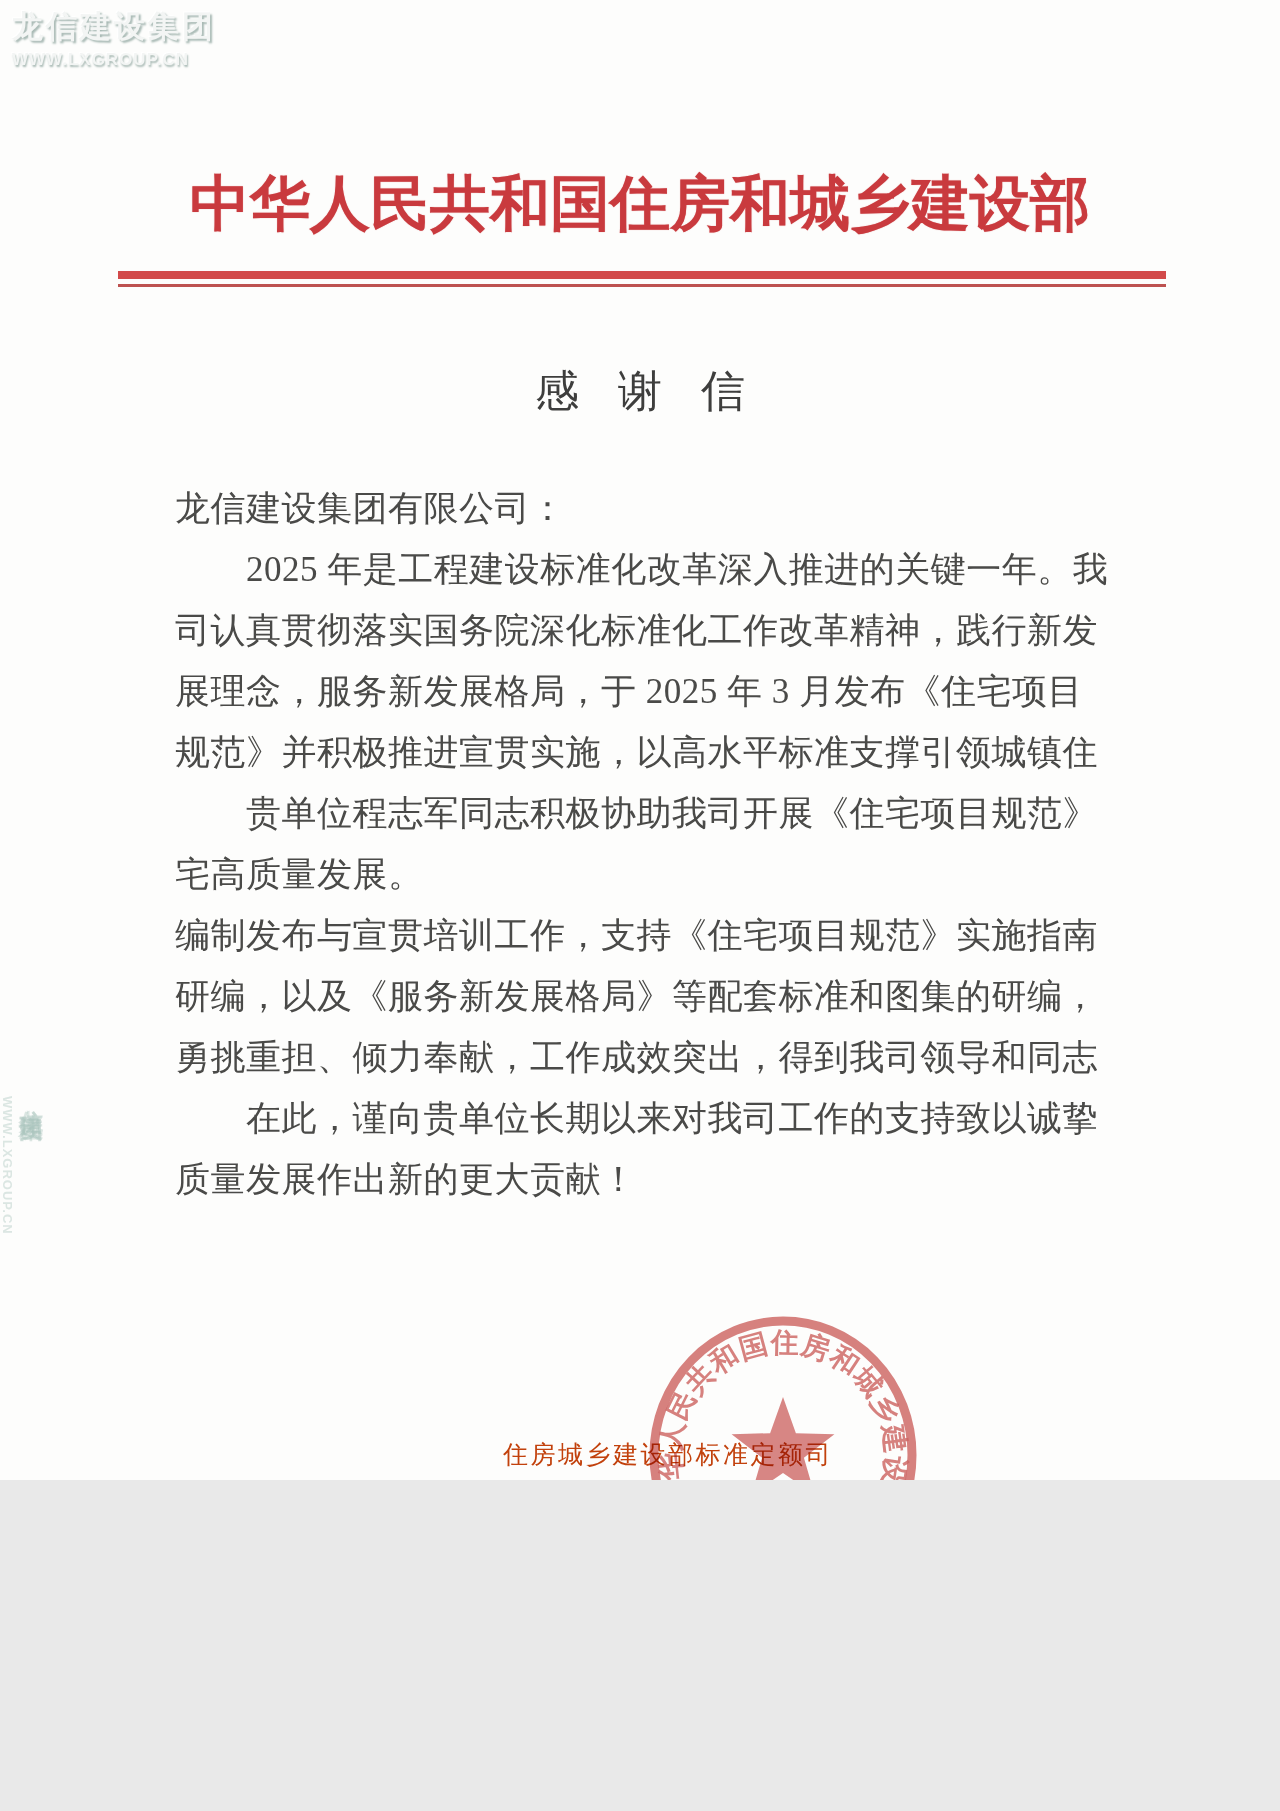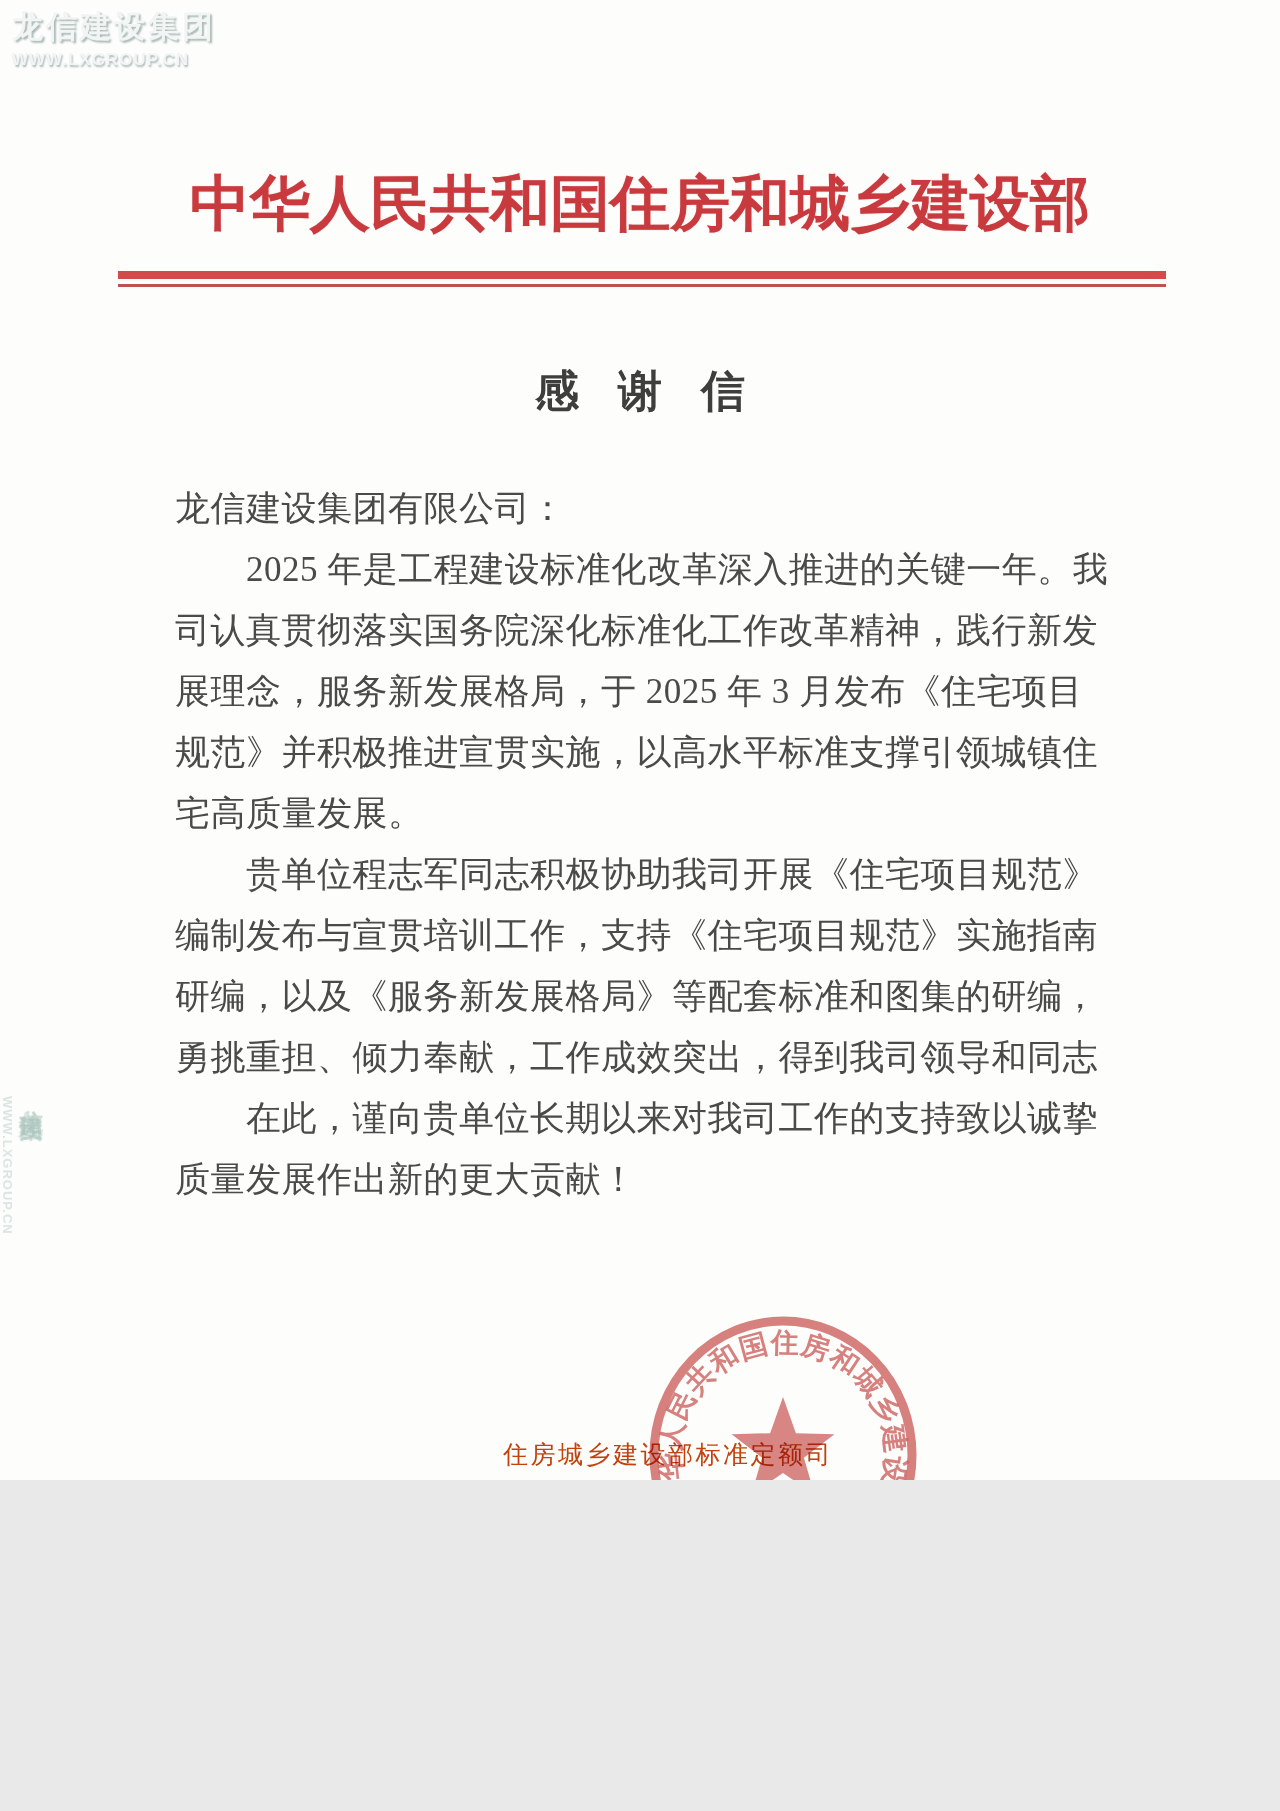--- a/index.html
+++ b/index.html
@@ -51,21 +51,21 @@
   }
   .rule{position:absolute;}
   .rule-top-thick{left:118px;top:271px;width:1048px;height:8px;background:#d24a4a;}
   .rule-top-thin {left:118px;top:284px;width:1048px;height:3px;background:#bd5250;}
   .rule-bot-thin {left:126px;top:1659px;width:1042px;height:3px;background:#a65a55;}
   .rule-bot-thick{left:126px;top:1667px;width:1042px;height:8px;background:#d24a4a;}
   
   .letter-title{
     position:absolute;left:0;top:362px;width:1280px;
     text-align:center;
-    font-size:44px;font-weight:bold;
+    font-size:44px;font-weight:normal;
     color:#3e3e3d;
     letter-spacing:14px;
     text-indent:14px;
   }
   
   .body-text{
     position:absolute;left:175px;top:478px;width:950px;
     color:#4a4a48;
   }
   .body-line{
@@ -112,22 +112,22 @@
   <div class="rule rule-top-thin"></div>
 
   <div class="letter-title">感 谢 信</div>
 
   <div class="body-text">
     <div class="body-line">龙信建设集团有限公司：</div>
     <div class="body-line">　　2025 年是工程建设标准化改革深入推进的关键一年。我</div>
     <div class="body-line">司认真贯彻落实国务院深化标准化工作改革精神，践行新发</div>
     <div class="body-line">展理念，服务新发展格局，于 2025 年 3 月发布《住宅项目</div>
     <div class="body-line">规范》并积极推进宣贯实施，以高水平标准支撑引领城镇住</div>
+    <div class="body-line">　　贵单位程志军同志积极协助我司开展《住宅项目规范》</div>
     <div class="body-line">宅高质量发展。</div>
-    <div class="body-line">　　贵单位程志军同志积极协助我司开展《住宅项目规范》</div>
     <div class="body-line">编制发布与宣贯培训工作，支持《住宅项目规范》实施指南</div>
     <div class="body-line">研编，以及《服务新发展格局》等配套标准和图集的研编，</div>
     <div class="body-line">勇挑重担、倾力奉献，工作成效突出，得到我司领导和同志</div>
     <div class="body-line">　　在此，谨向贵单位长期以来对我司工作的支持致以诚挚</div>
     <div class="body-line">质量发展作出新的更大贡献！</div>
   </div>
 
   <div class="signature">住房城乡建设部标准定额司</div>
   <div class="sig-date">2025 年 12 月 30 日</div>
 

